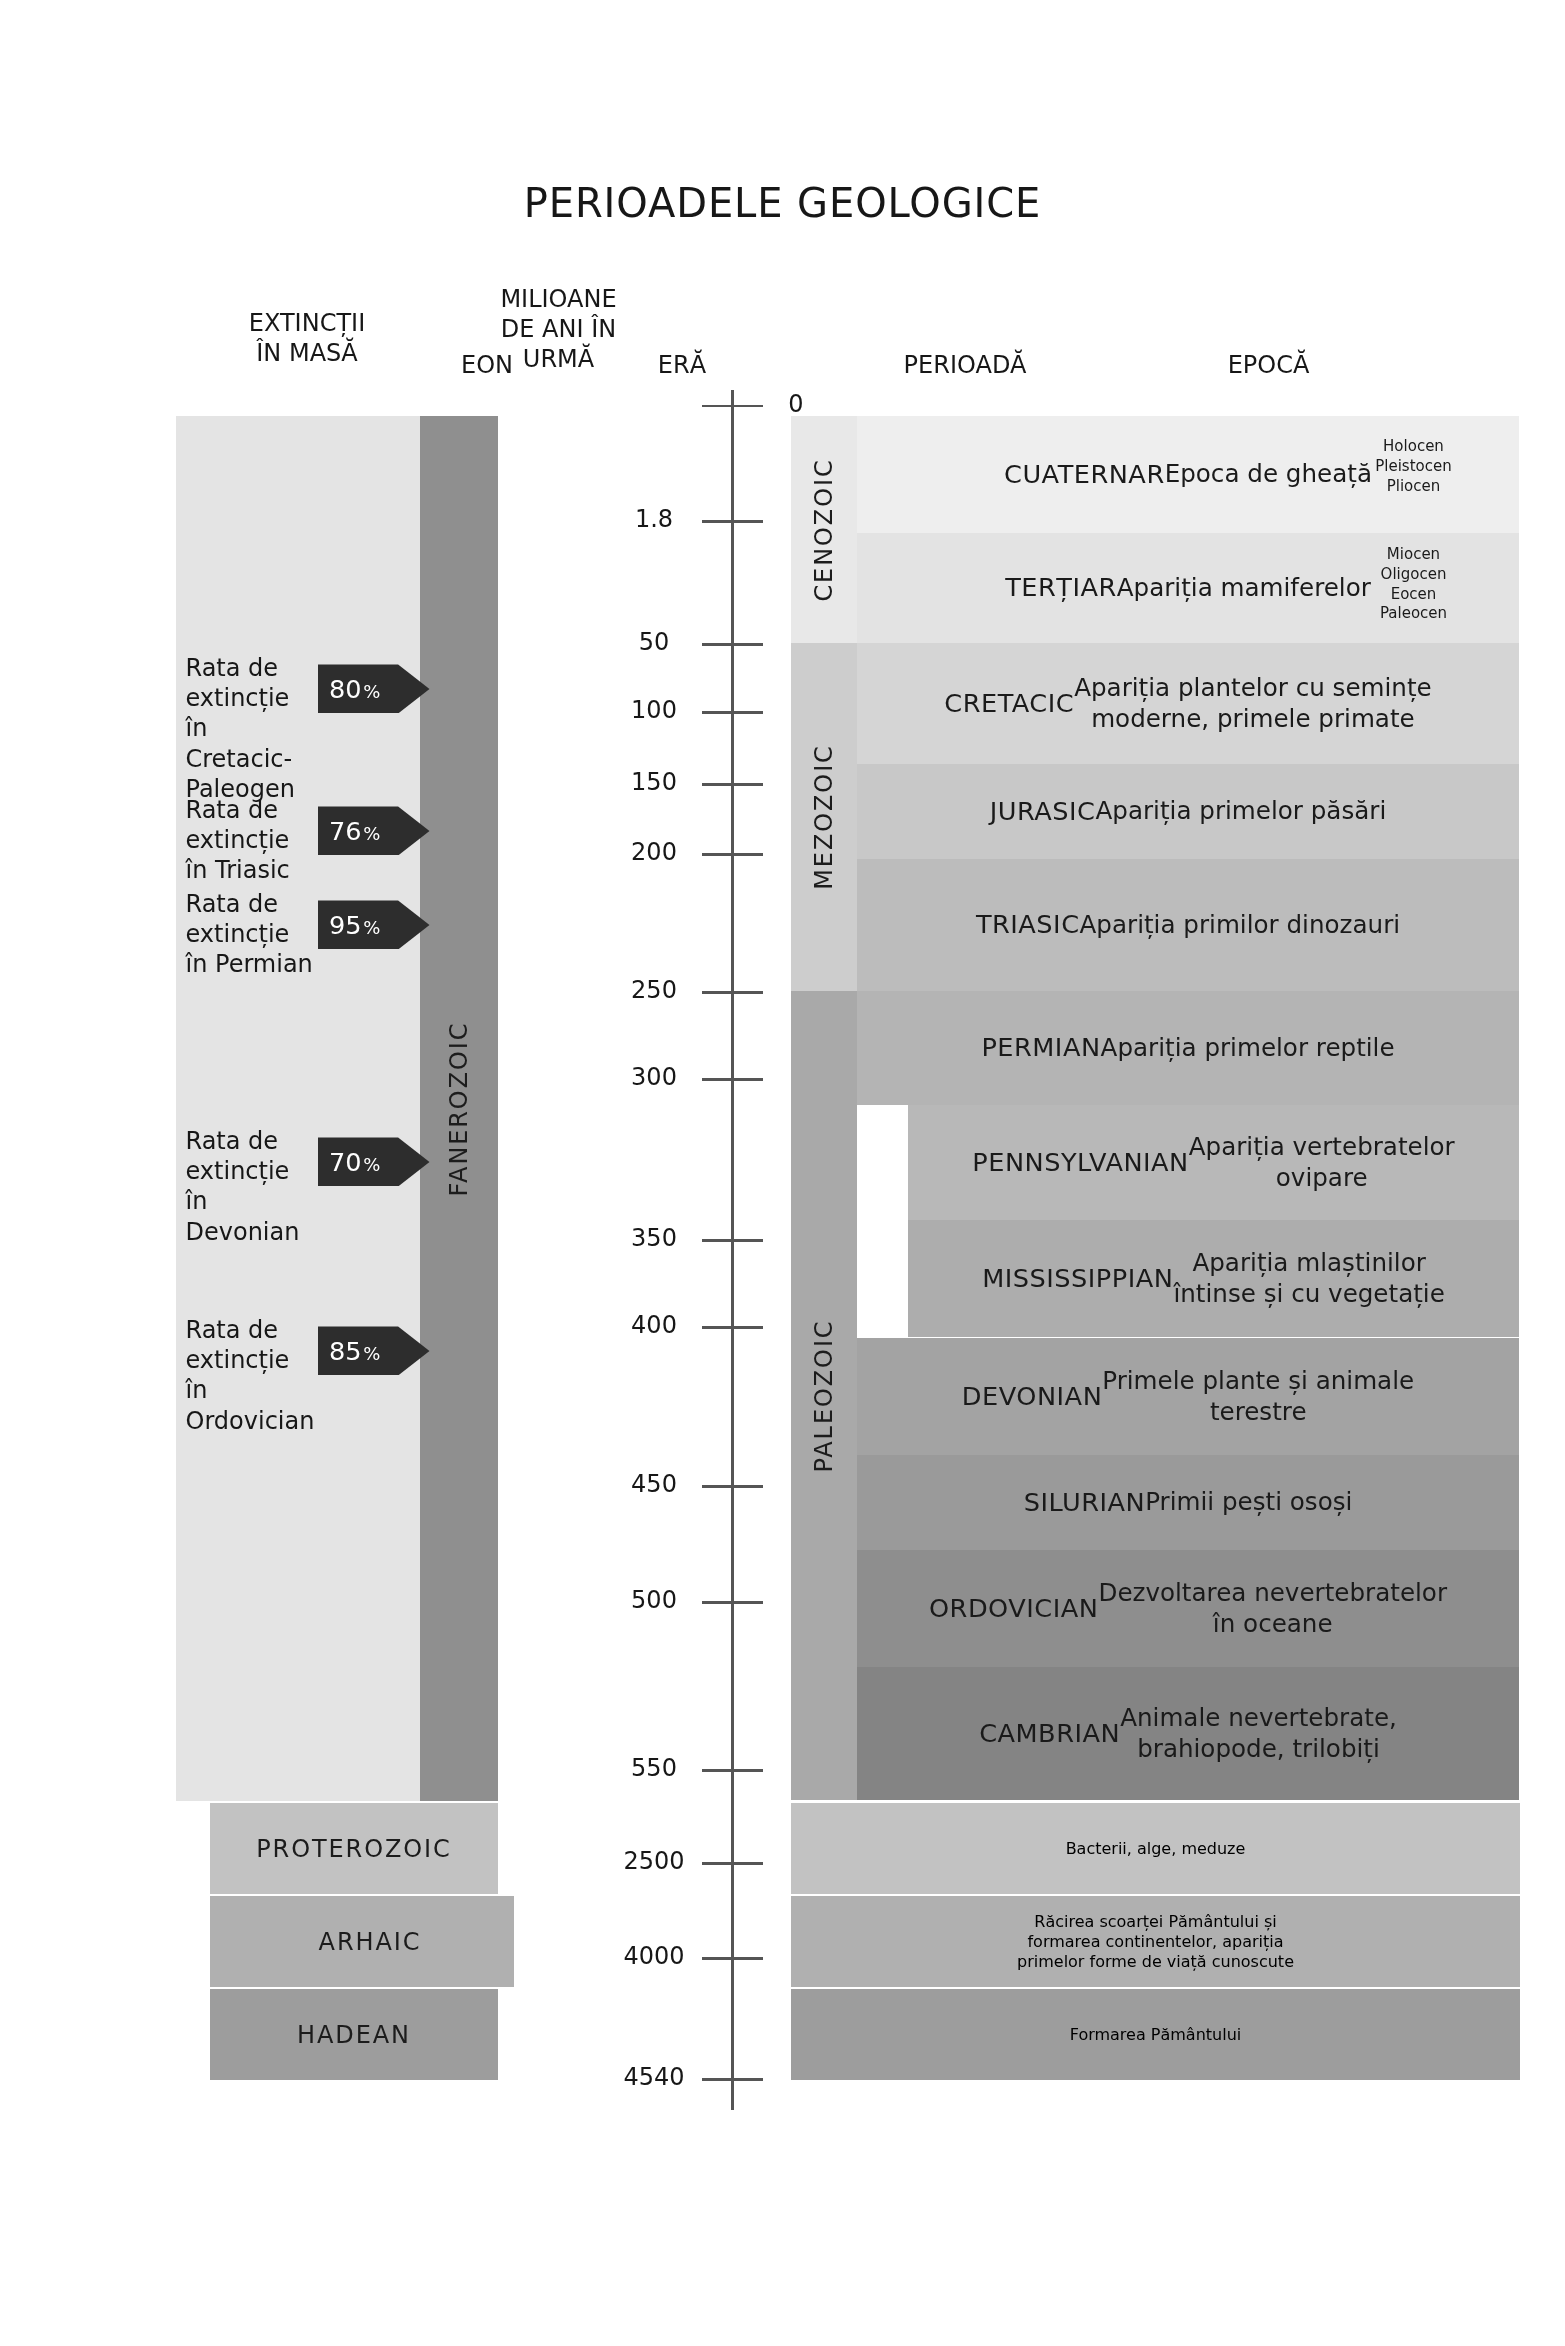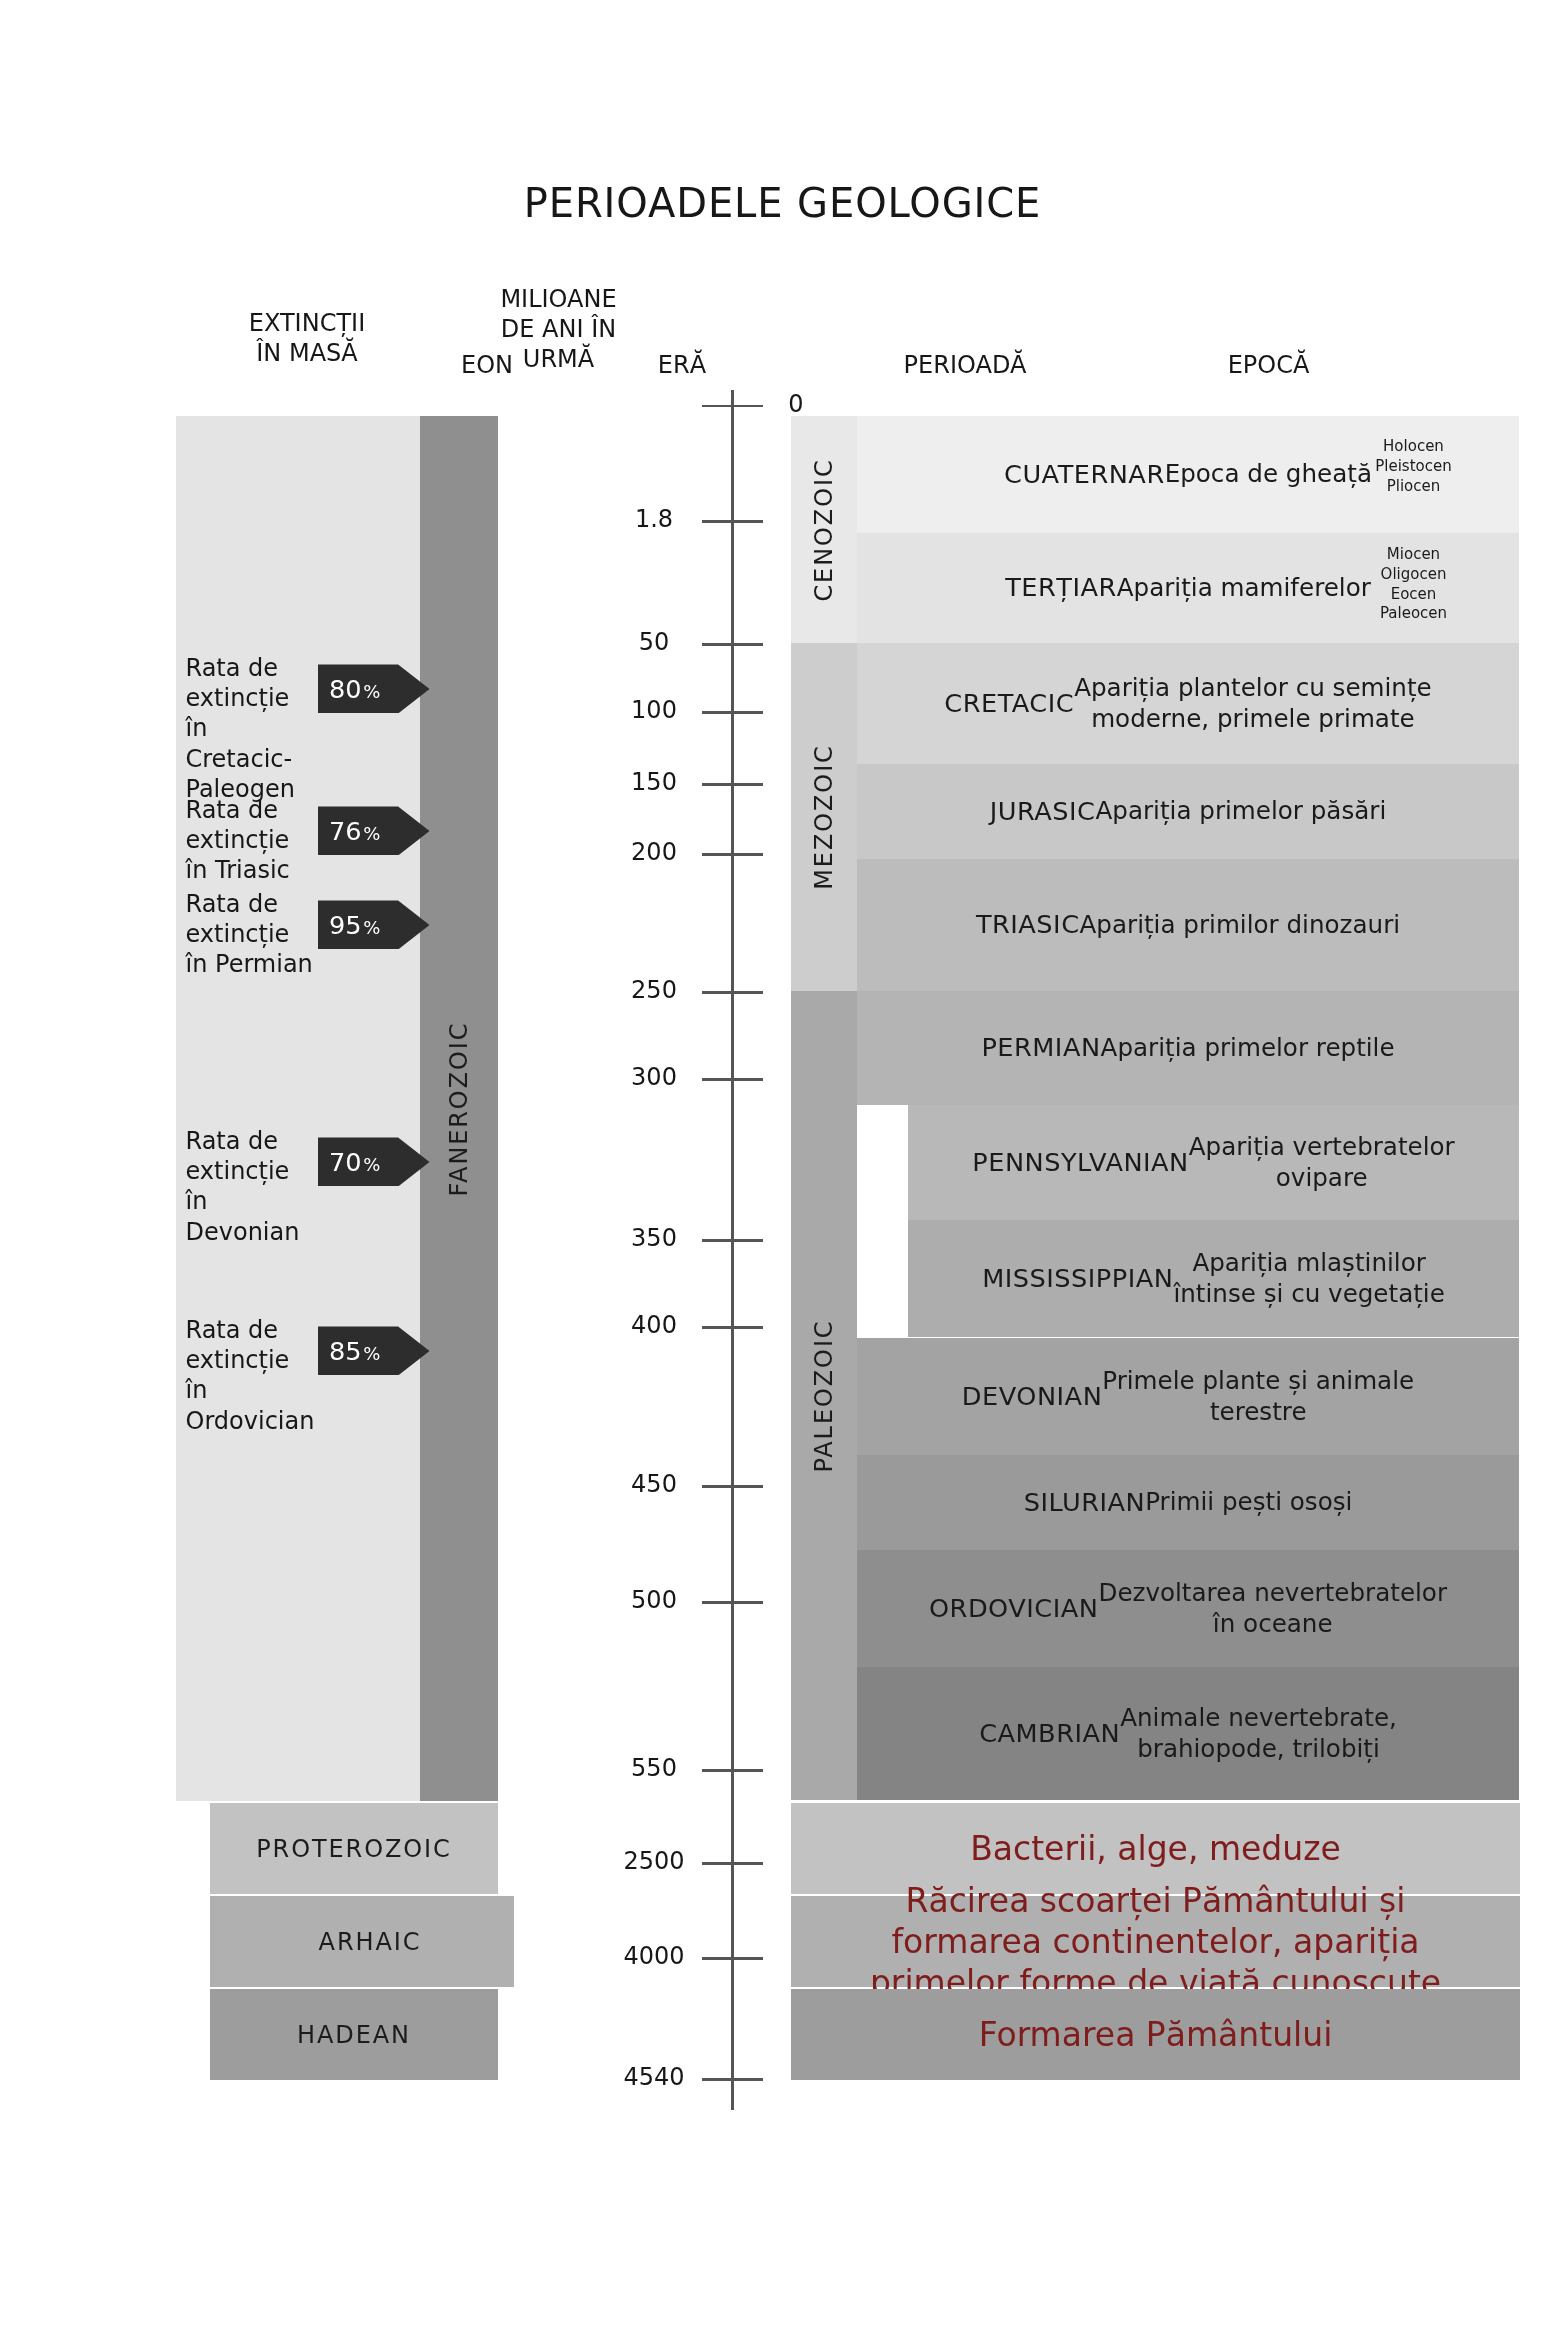--- a/index.html
+++ b/index.html
@@ -200,23 +200,23 @@
 
   
   .lower-desc {
     position: absolute;
     left: 615px;
     width: 729px;
     display: flex;
     align-items: center;
     justify-content: center;
     text-align: center;
-    font-size: 33px;
+    font-size: 16px;
     line-height: 1.25;
-    color: #7f1d1d;
+    color: #000000;
   }
   #desc-proterozoic { top: 1387px; height: 91px;  background: #c2c2c2; }
   #desc-arhaic      { top: 1480px; height: 91px;  background: #b0b0b0; }
   #desc-hadean      { top: 1573px; height: 91px;  background: #9d9d9d; }
 
   
   .extinction {
     position: absolute;
     left: 9.5px;
     width: 312px;

